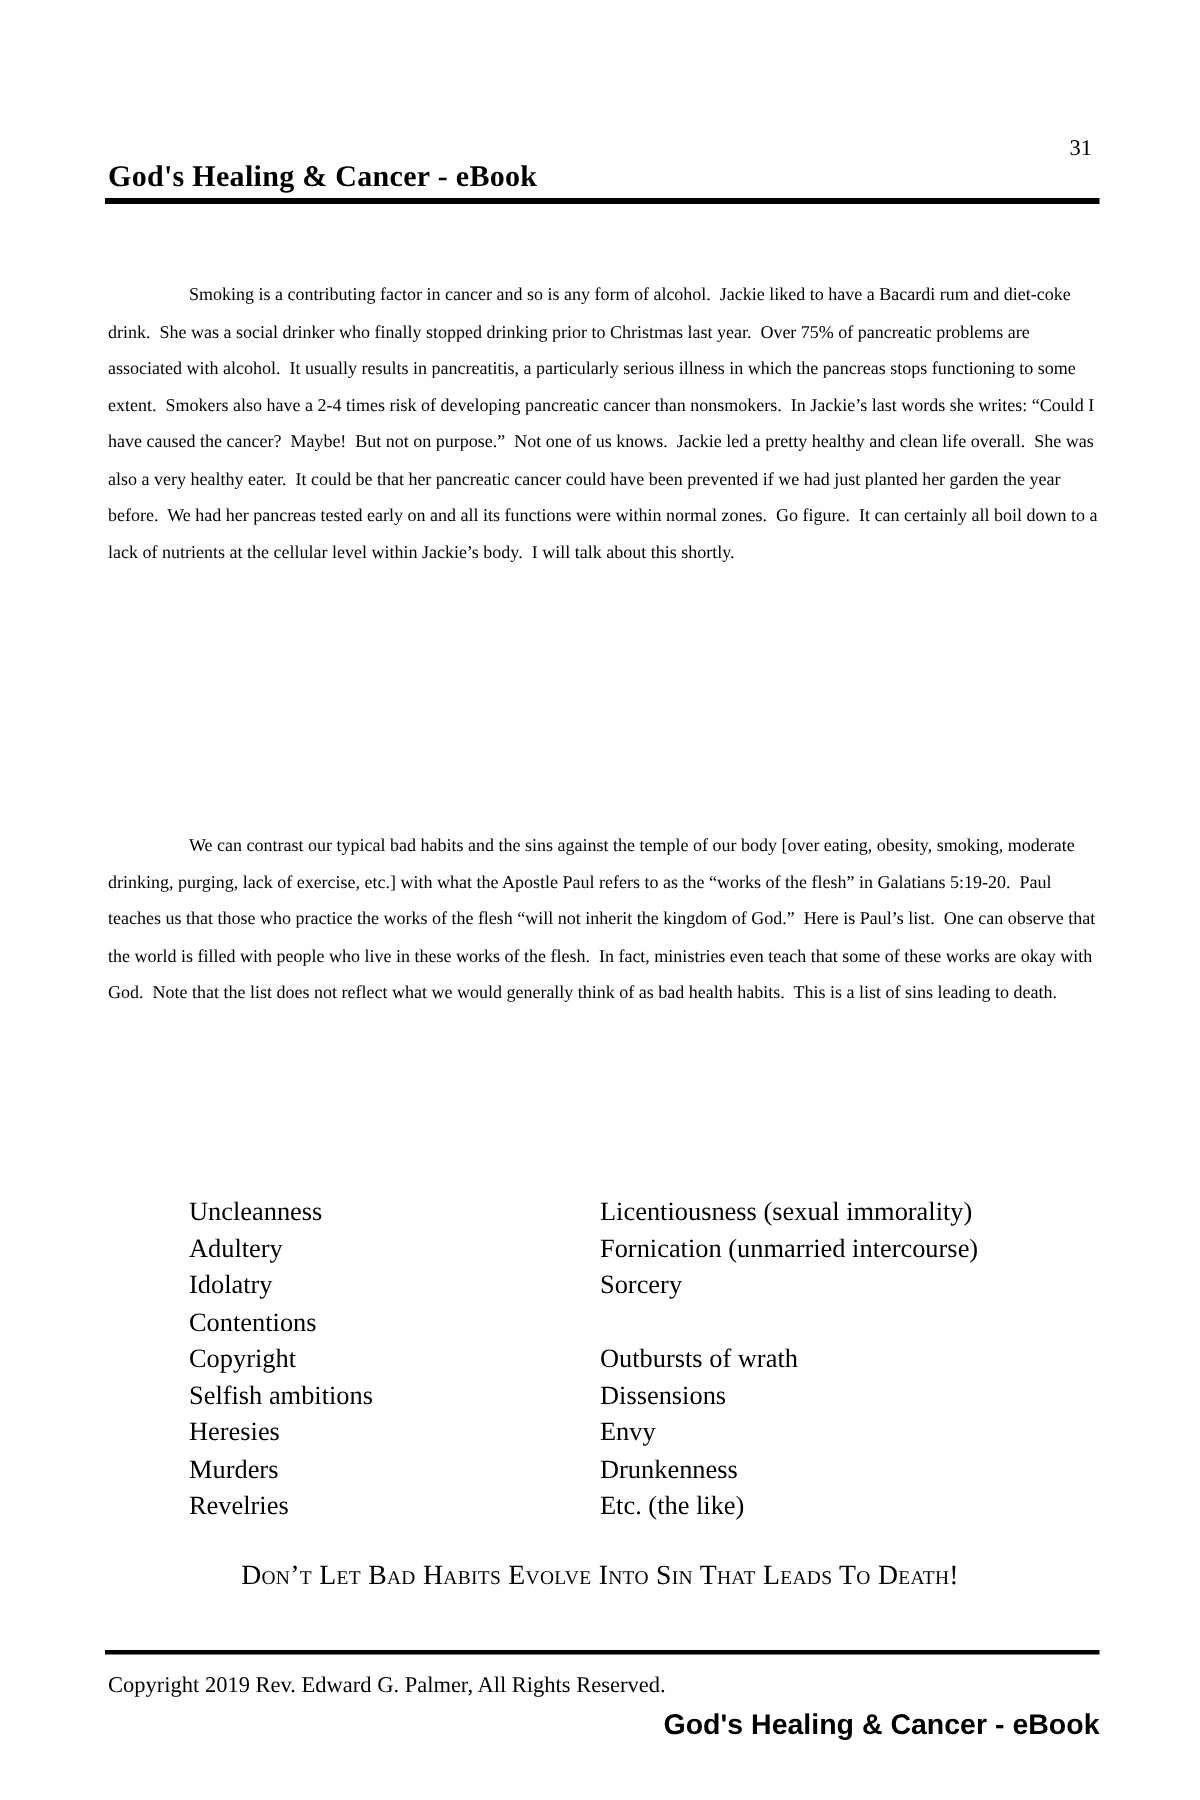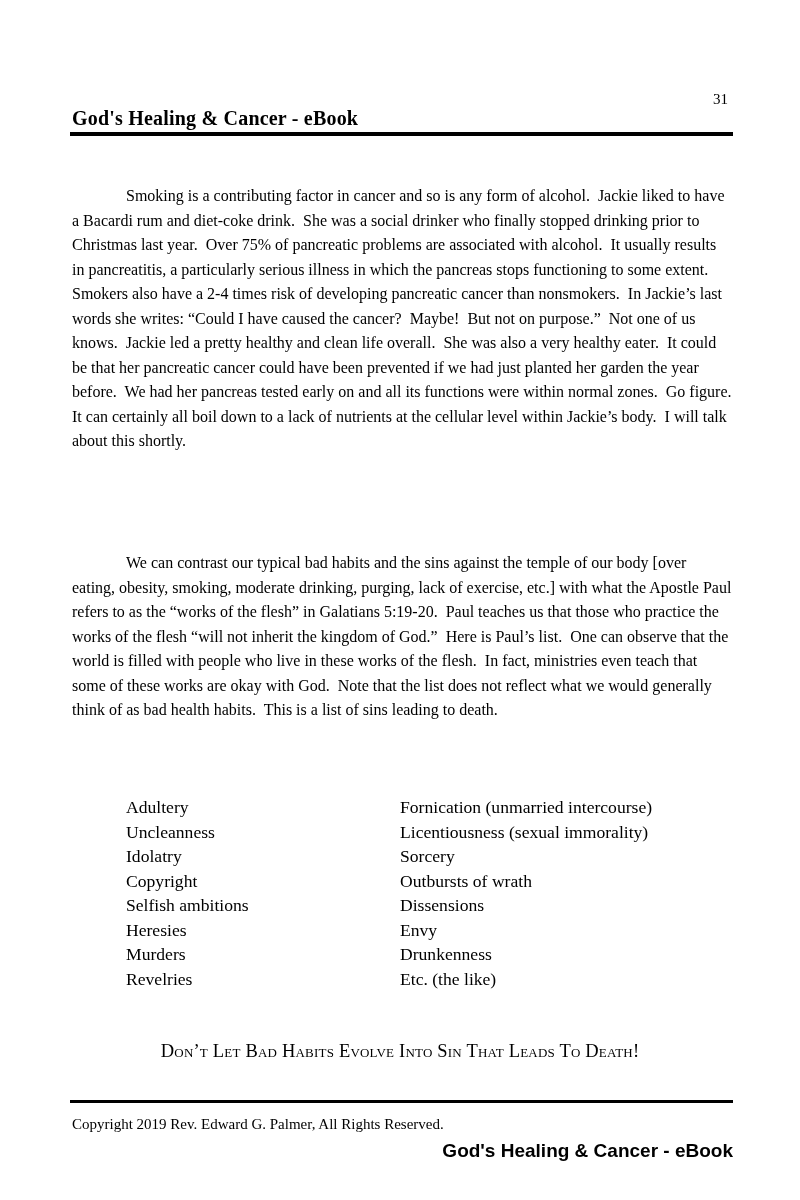--- a/index.html
+++ b/index.html
@@ -42,21 +42,21 @@
     left: 70px;
     width: 663px;
     height: 4px;
     background: #000000;
   }
   .body-para {
     position: absolute;
     left: 72px;
     width: 660px;
     margin: 0;
-    font-size: 16px;
+    font-size: 12px;
     line-height: 24.5px;
     text-indent: 54px;
     white-space: pre-wrap;
     text-align: left;
   }
   .para-1 { top: 144px; }
   .para-2 { top: 511px; }
   .sin-list {
     position: absolute;
     left: 126px;
@@ -118,32 +118,33 @@
   <h1 class="header-title">God's Healing &amp; Cancer - eBook</h1>
 
   <div class="header-rule"></div>
 
   <p class="body-para para-1">Smoking is a contributing factor in cancer and so is any form of alcohol.  Jackie liked to have a Bacardi rum and diet-coke drink.  She was a social drinker who finally stopped drinking prior to Christmas last year.  Over 75% of pancreatic problems are associated with alcohol.  It usually results in pancreatitis, a particularly serious illness in which the pancreas stops functioning to some extent.  Smokers also have a 2-4 times risk of developing pancreatic cancer than nonsmokers.  In Jackie’s last words she writes: “Could I have caused the cancer?  Maybe!  But not on purpose.”  Not one of us knows.  Jackie led a pretty healthy and clean life overall.  She was also a very healthy eater.  It could be that her pancreatic cancer could have been prevented if we had just planted her garden the year before.  We had her pancreas tested early on and all its functions were within normal zones.  Go figure.  It can certainly all boil down to a lack of nutrients at the cellular level within Jackie’s body.  I will talk about this shortly.</p>
 
   <p class="body-para para-2">We can contrast our typical bad habits and the sins against the temple of our body [over eating, obesity, smoking, moderate drinking, purging, lack of exercise, etc.] with what the Apostle Paul refers to as the “works of the flesh” in Galatians 5:19-20.  Paul teaches us that those who practice the works of the flesh “will not inherit the kingdom of God.”  Here is Paul’s list.  One can observe that the world is filled with people who live in these works of the flesh.  In fact, ministries even teach that some of these works are okay with God.  Note that the list does not reflect what we would generally think of as bad health habits.  This is a list of sins leading to death.</p>
 
   <div class="sin-list">
     <div class="sin-row">
+      <span>Uncleanness</span>
+      <span>Licentiousness (sexual immorality)</span>
+    </div>
+    <div class="sin-row">
       <span>Adultery</span>
       <span>Fornication (unmarried intercourse)</span>
-    </div>
-    <div class="sin-row">
-      <span>Uncleanness</span>
-      <span>Licentiousness (sexual immorality)</span>
     </div>
     <div class="sin-row">
       <span>Idolatry</span>
       <span>Sorcery</span>
     </div>
     <div class="sin-row">
+      <span>Contentions</span>
     </div>
     <div class="sin-row">
       <span>Copyright</span>
       <span>Outbursts of wrath</span>
     </div>
     <div class="sin-row">
       <span>Selfish ambitions</span>
       <span>Dissensions</span>
     </div>
     <div class="sin-row">

